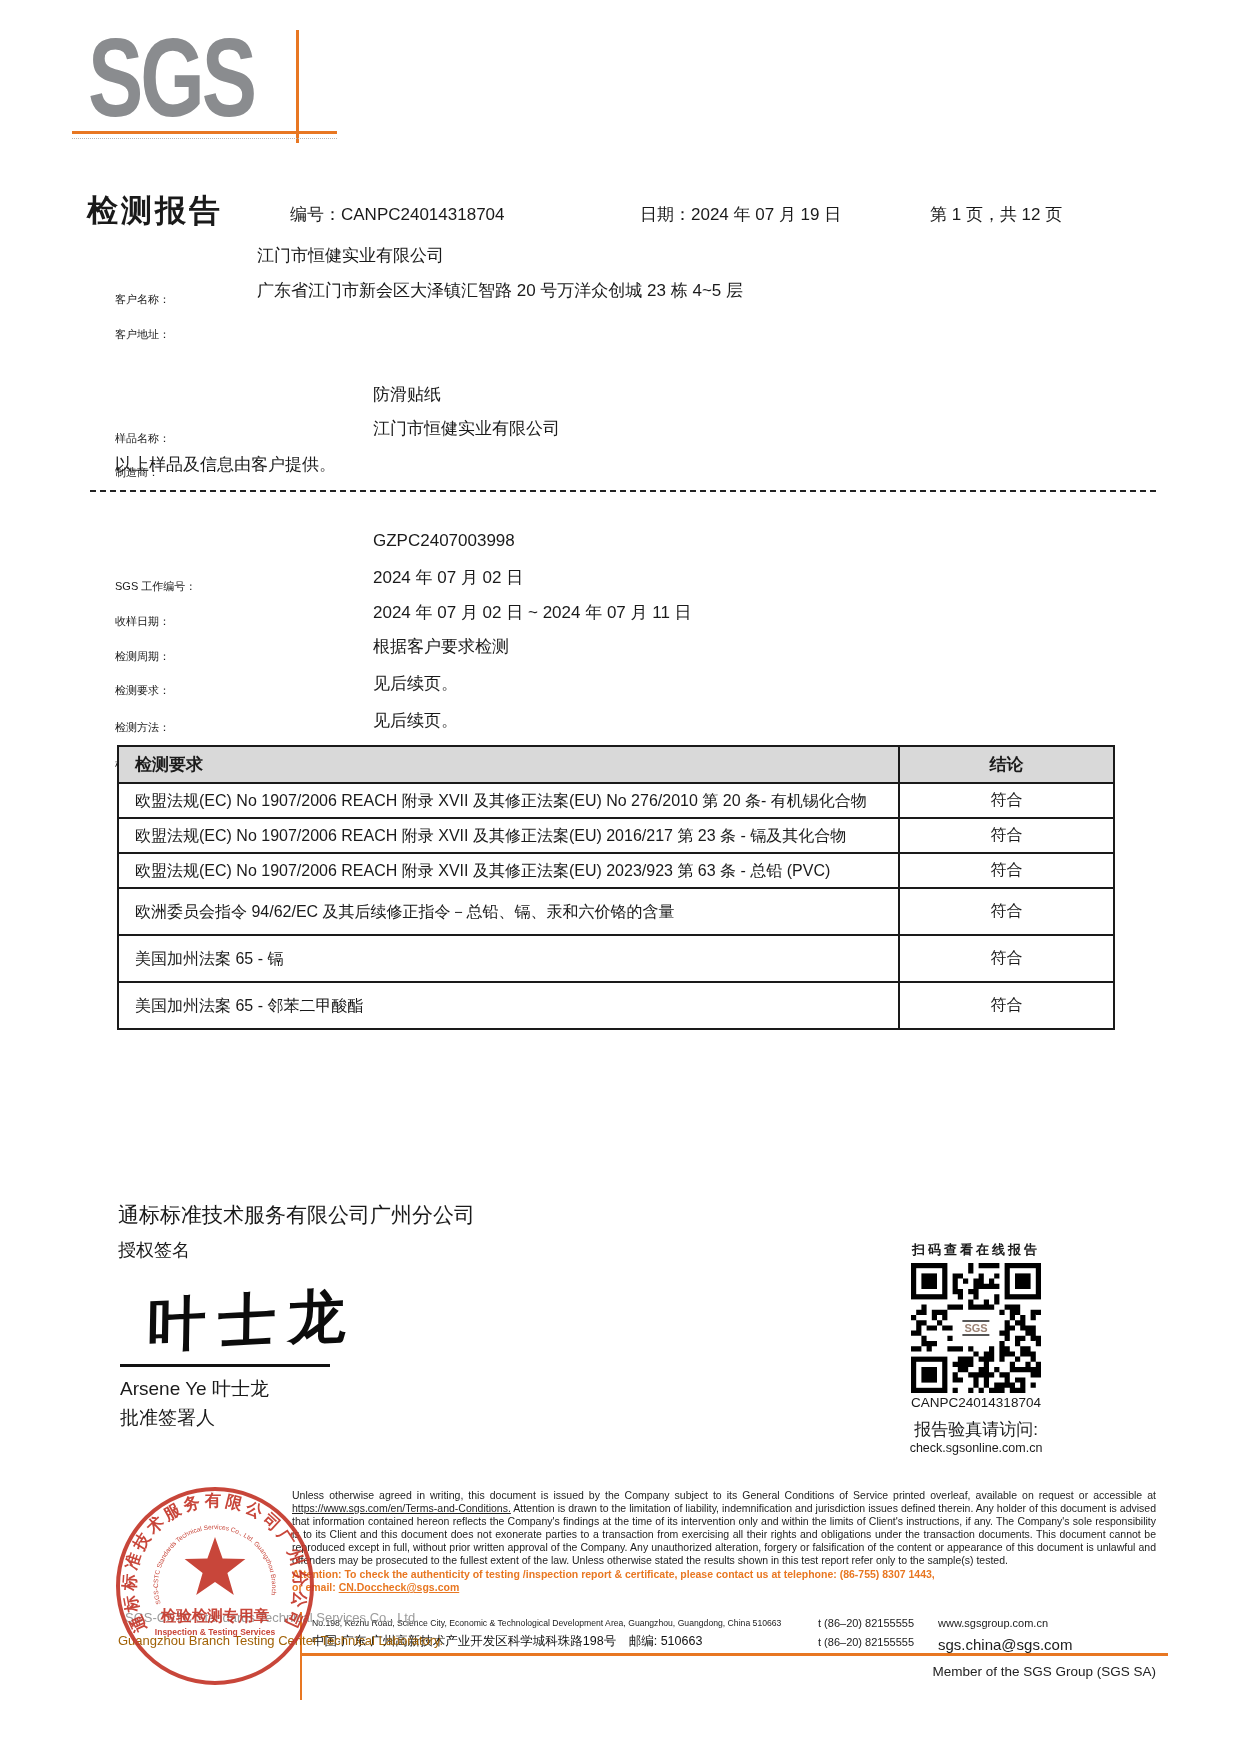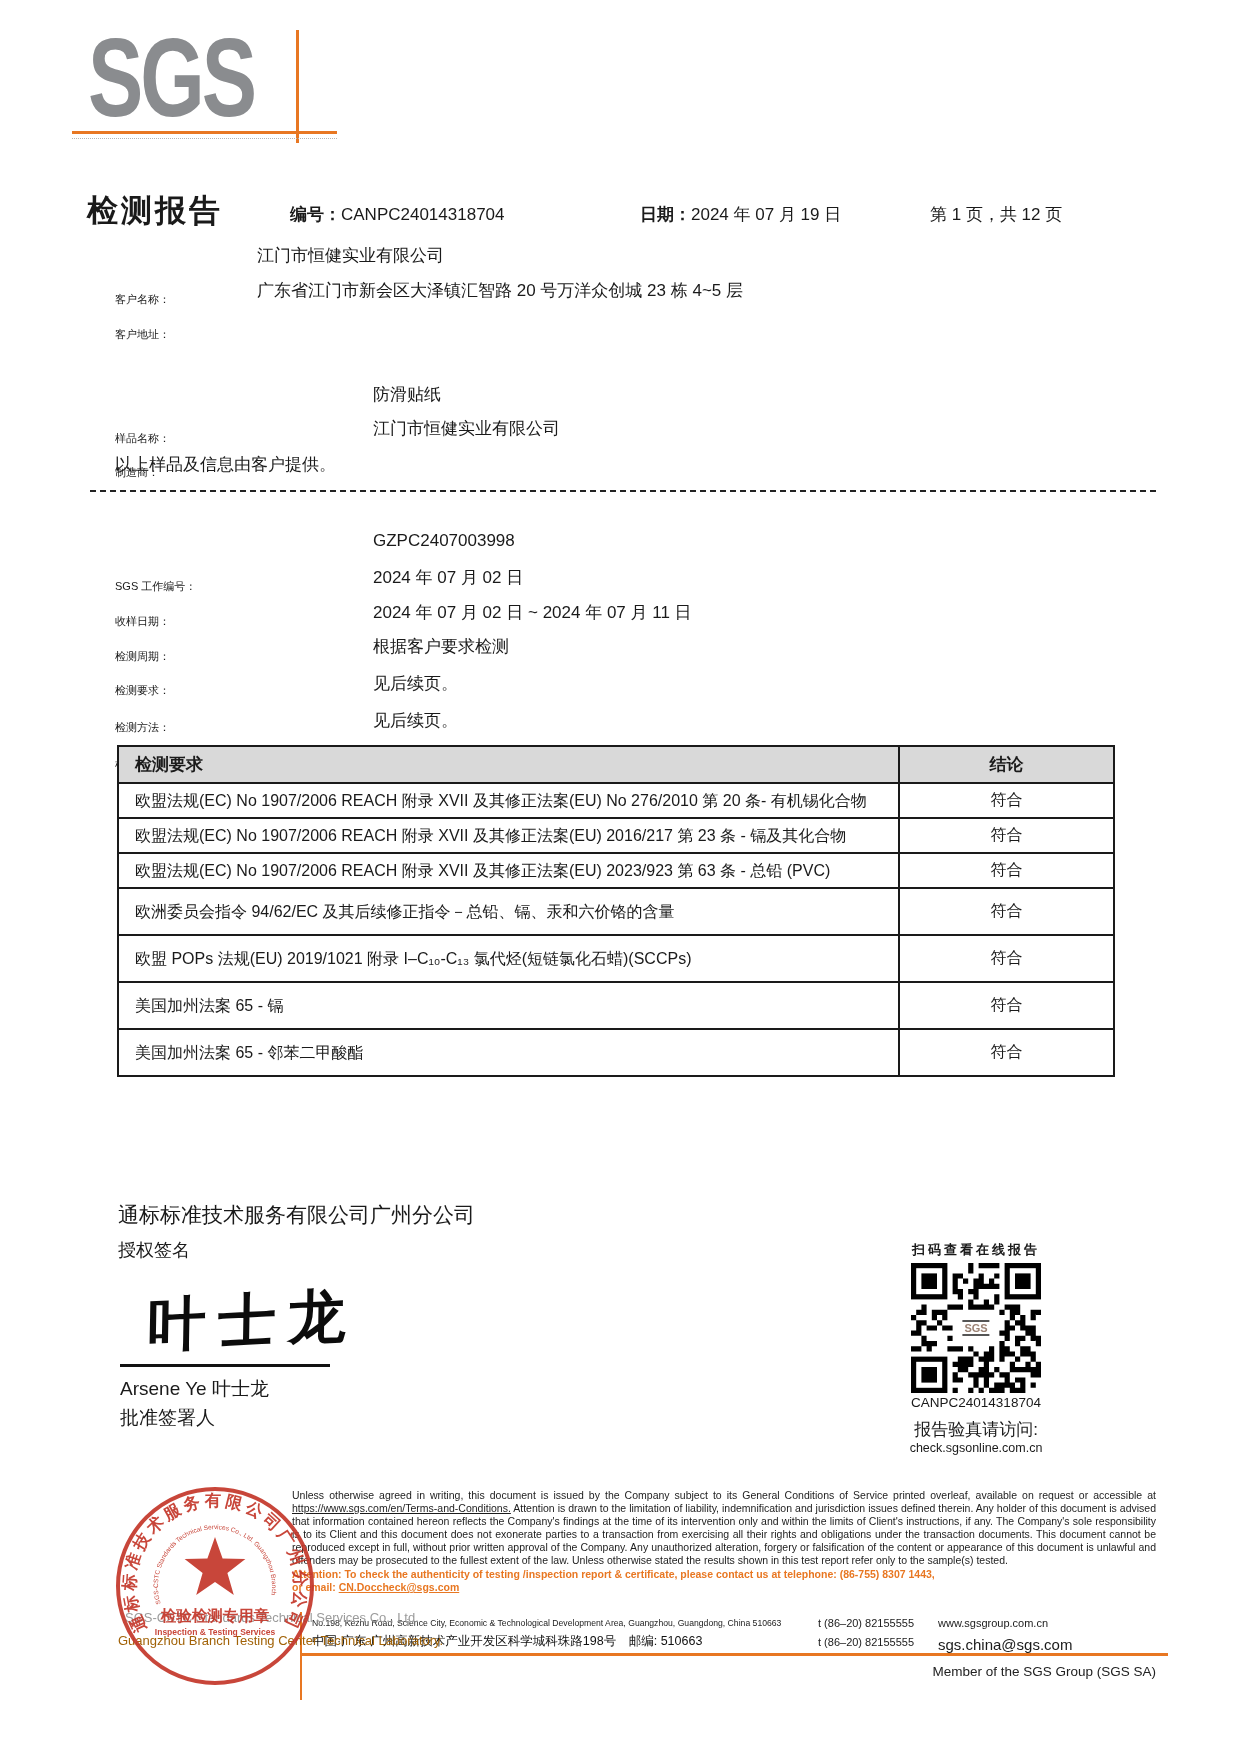--- a/index.html
+++ b/index.html
@@ -13,21 +13,21 @@
     position:absolute;left:88px;top:22px;font-size:112px;line-height:1;font-weight:bold;
     color:#8a8c8f;letter-spacing:-4px;transform:scaleX(.74);transform-origin:left top;
   }
   .logo-vline{position:absolute;left:296px;top:30px;width:3px;height:113px;background:#e87722;}
   .logo-hline{position:absolute;left:72px;top:131px;width:265px;height:3px;background:#e87722;}
   .logo-microline{position:absolute;left:72px;top:138px;width:265px;border-top:1px dotted #b5b5b5;}
 
   
   .doc-title{position:absolute;left:87px;top:190px;font-size:31px;font-weight:bold;letter-spacing:3px;}
   .hdr-item{position:absolute;top:203px;font-size:17px;white-space:nowrap;}
-  .hdr-label{font-weight:bold;}
+  .hdr-label{font-weight:normal;}
 
   
   .row-label{position:absolute;left:115px;font-size:11px;white-space:nowrap;margin-top:48px;}
   .row-value{position:absolute;font-size:17px;white-space:nowrap;}
   .note-line{position:absolute;left:115px;font-size:17px;}
   .dash-sep{position:absolute;left:90px;top:490px;width:1066px;border-top:2px dashed #222;}
 
   
   table.rtable{position:absolute;left:117px;top:745px;width:998px;border-collapse:collapse;table-layout:fixed;}
   .rtable th,.rtable td{border:2px solid #1a1a1a;vertical-align:middle;}
@@ -144,24 +144,20 @@
       <tr>
         <td class="req">欧盟法规(EC) No 1907/2006 REACH 附录 XVII 及其修正法案(EU) 2016/217 第 23 条 - 镉及其化合物</td>
         <td class="con">符合</td>
       </tr>
       <tr>
         <td class="req">欧盟法规(EC) No 1907/2006 REACH 附录 XVII 及其修正法案(EU) 2023/923 第 63 条 - 总铅 (PVC)</td>
         <td class="con">符合</td>
       </tr>
       <tr class="s">
         <td class="req">欧洲委员会指令 94/62/EC 及其后续修正指令－总铅、镉、汞和六价铬的含量</td>
-        <td class="con">符合</td>
-      </tr>
-      <tr class="s">
-        <td class="req">欧盟 POPs 法规(EU) 2019/1021 附录 I–C₁₀-C₁₃ 氯代烃(短链氯化石蜡)(SCCPs)</td>
         <td class="con">符合</td>
       </tr>
       <tr class="s">
         <td class="req">美国加州法案 65 - 镉</td>
         <td class="con">符合</td>
       </tr>
       <tr class="s">
         <td class="req">美国加州法案 65 - 邻苯二甲酸酯</td>
         <td class="con">符合</td>
       </tr>

